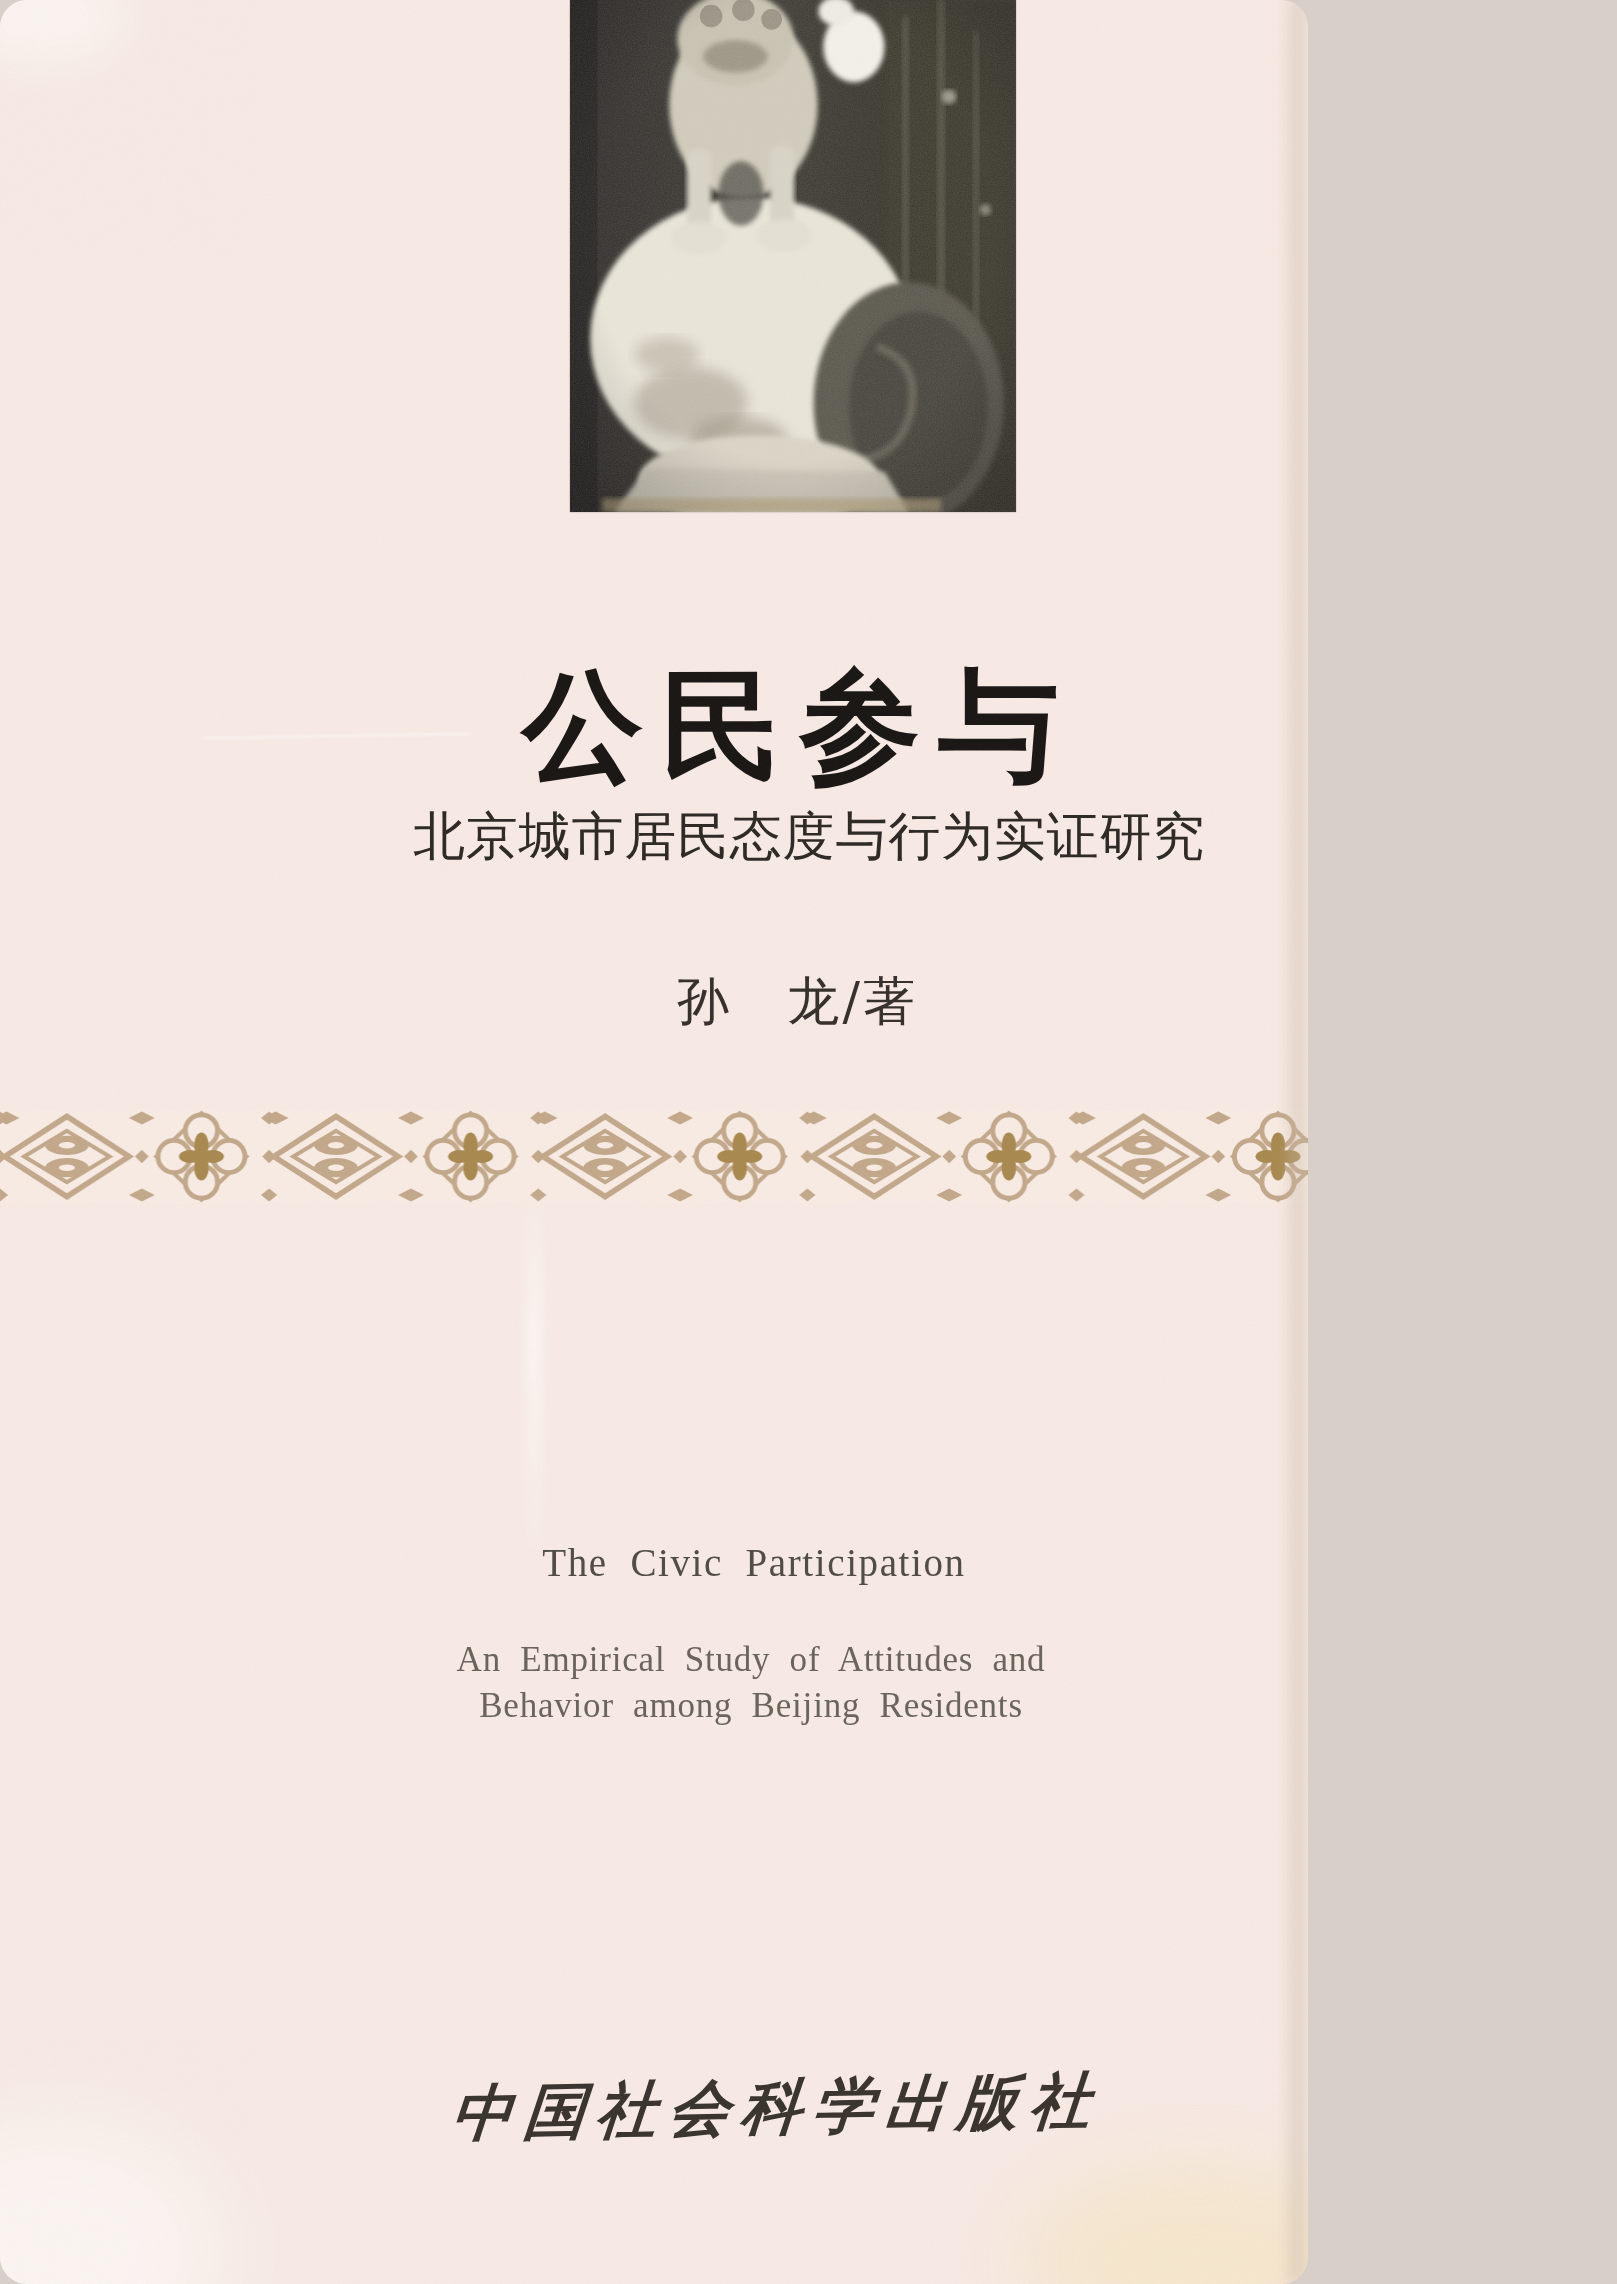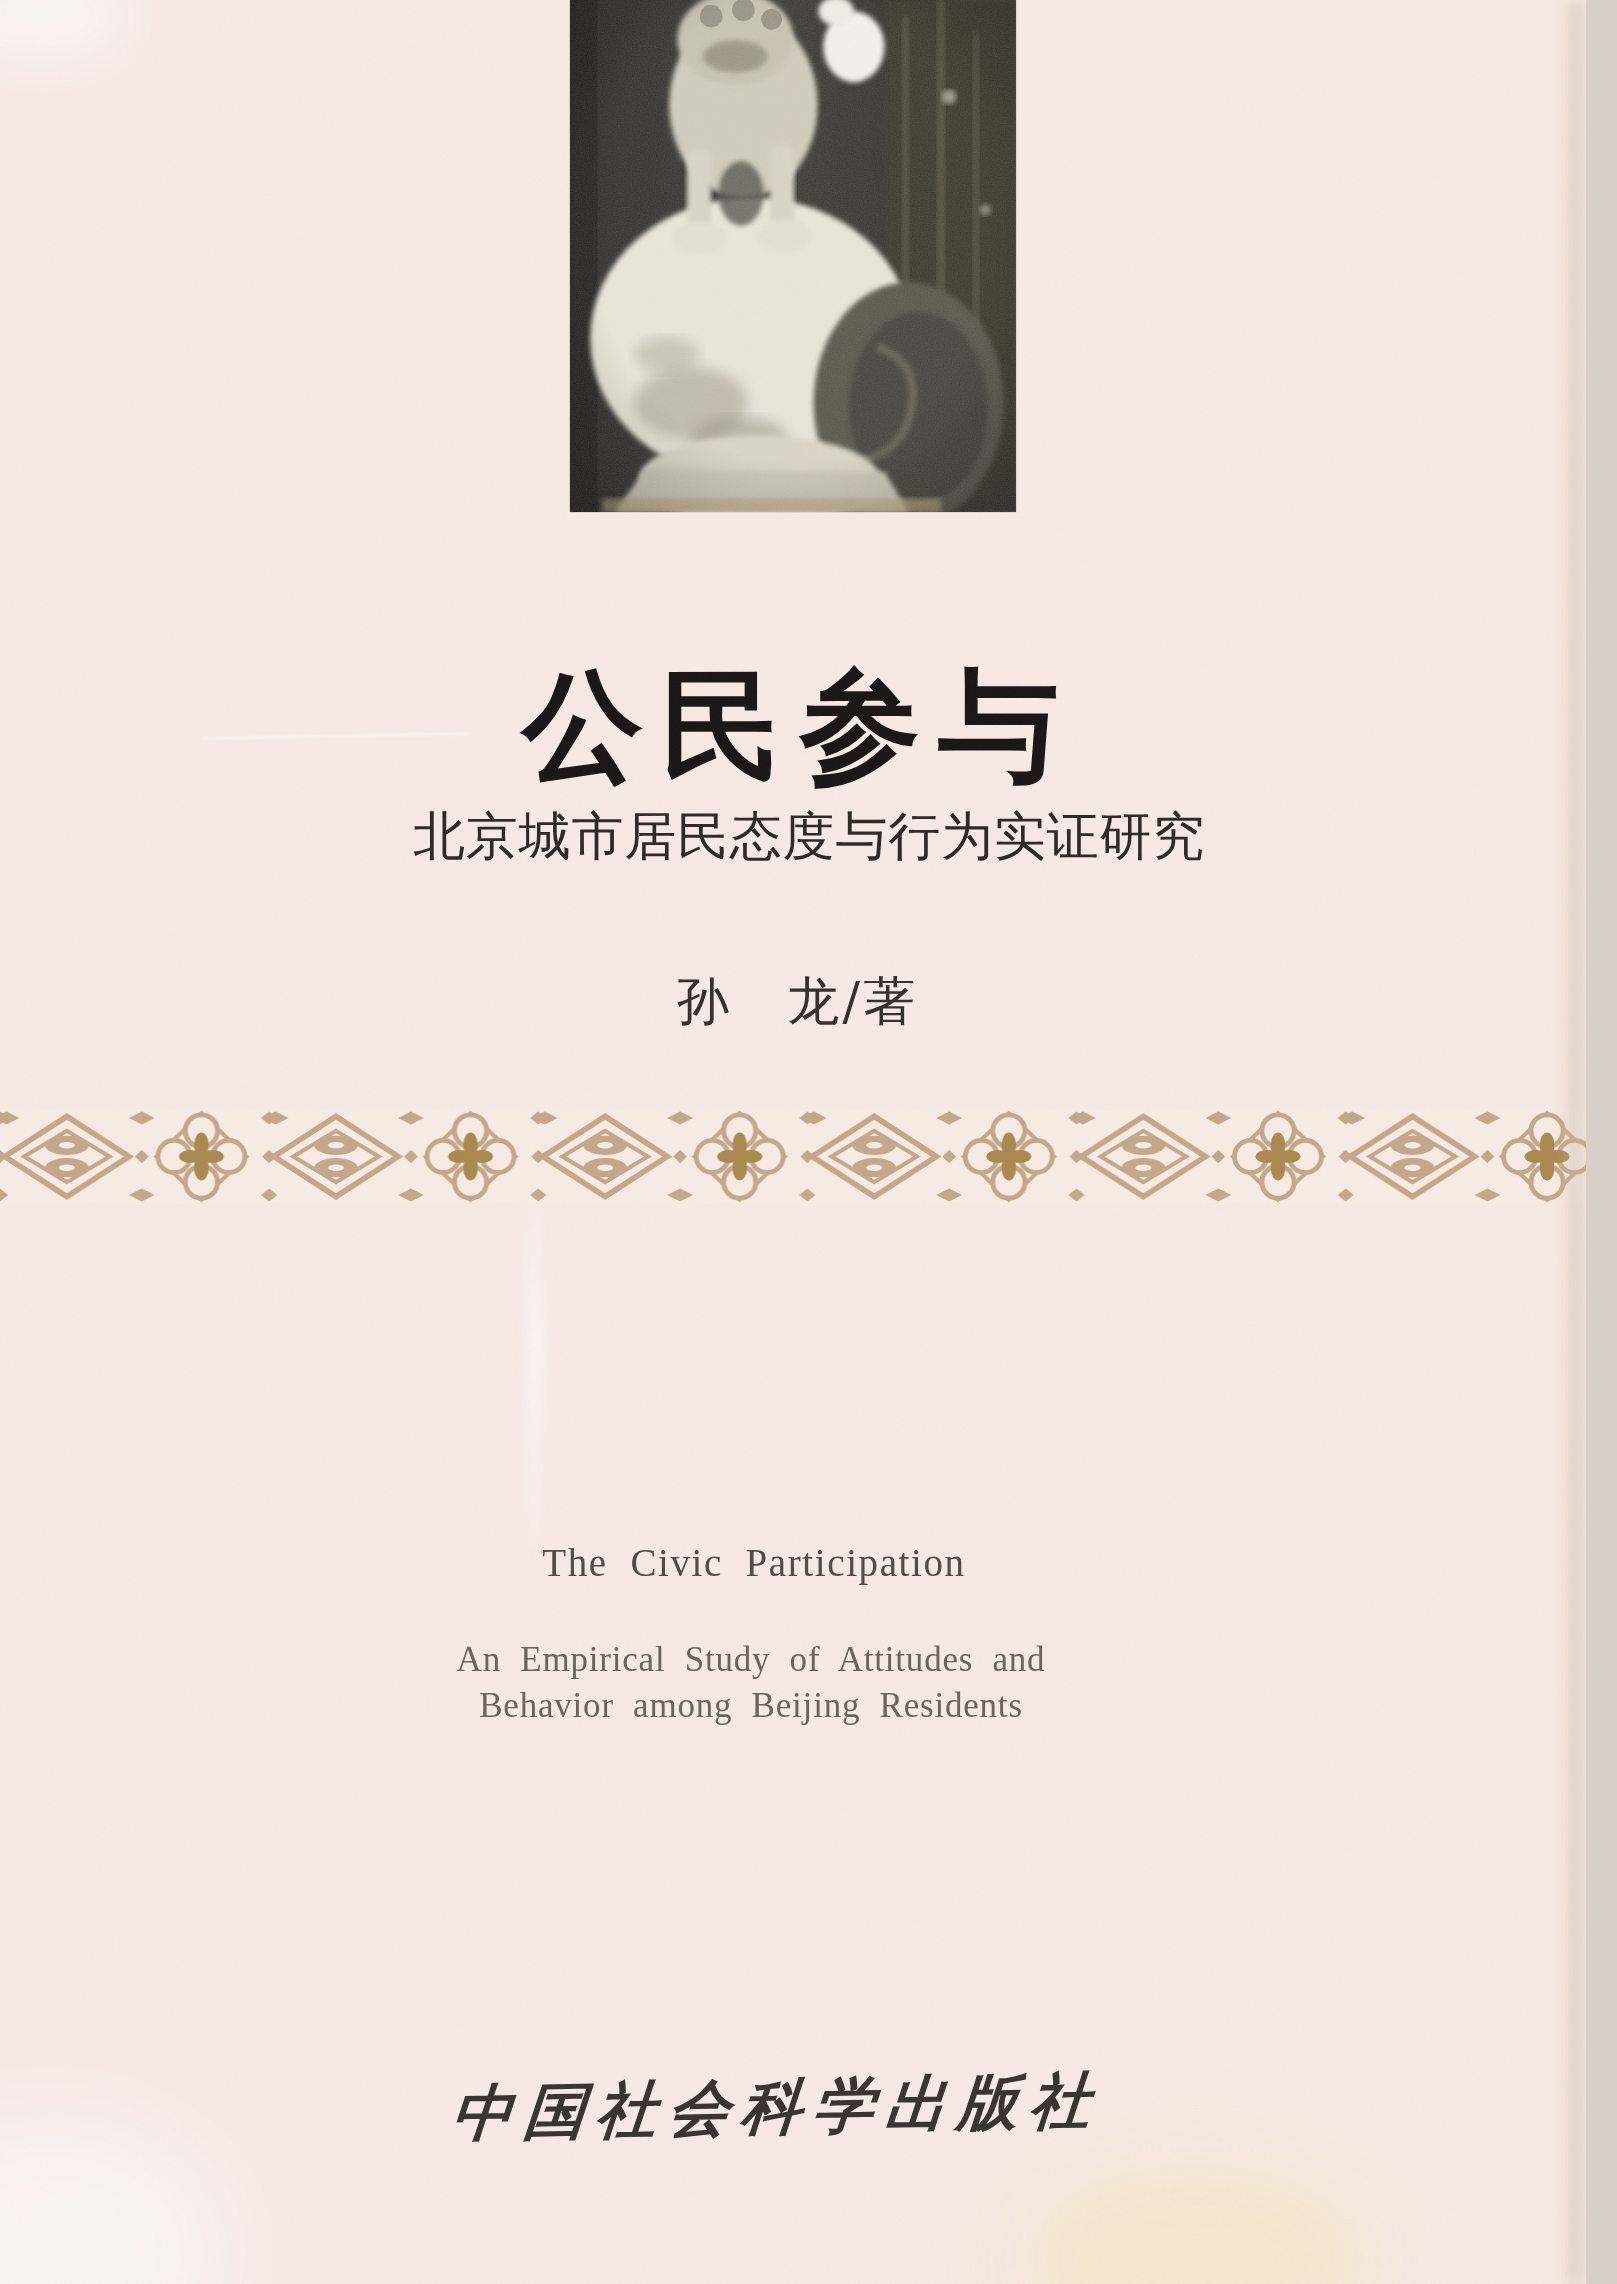--- a/index.html
+++ b/index.html
@@ -1,21 +1,22 @@
 <!DOCTYPE html>
 <html style="font-size:13px"><head>
 <meta charset="utf-8">
 <style>
   html,body{margin:0;padding:0;background:#d8d0c8;}
   .page{
     position:relative;
-    width:1586px;height:2284px;
+    width:1308px;height:2284px;
     background:#f8ebe5;
     overflow:hidden;
     font-family:"DejaVu Serif","Liberation Serif",serif;
+    border-radius:27px;
   }
   .grain{position:absolute;inset:0;opacity:.06;pointer-events:none;}
 
   
   .photo{
     position:absolute;left:570px;top:0;width:446px;height:512px;
     box-shadow:0 0 1.6px rgba(60,40,30,.4);
   }
   .photo svg{display:block;width:100%;height:100%;}
 

